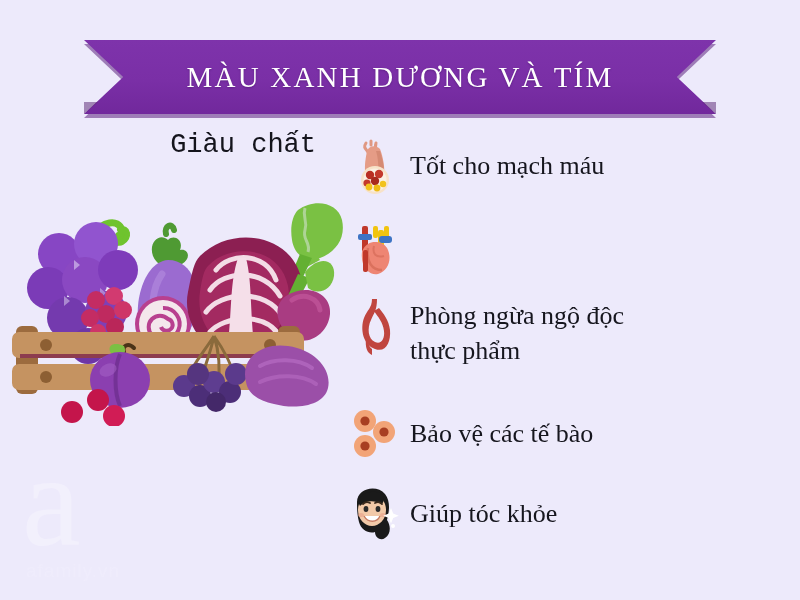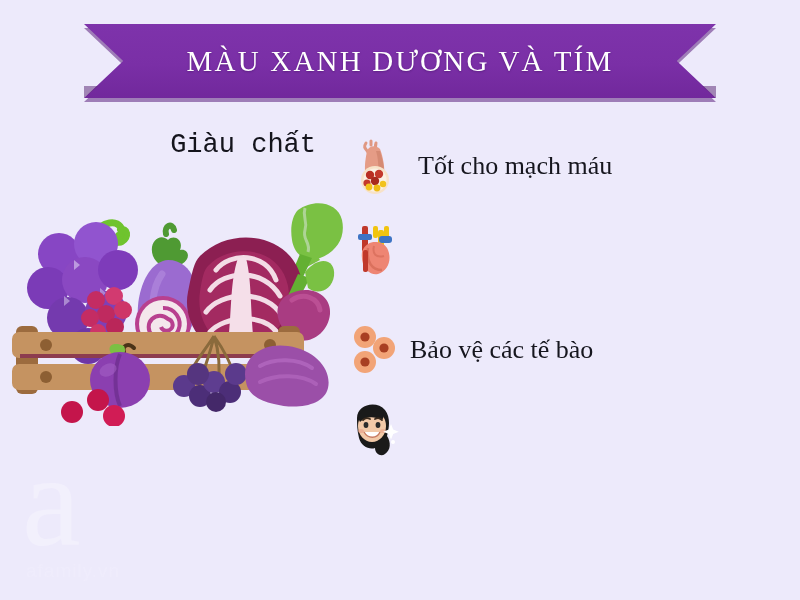--- a/index.html
+++ b/index.html
@@ -12,21 +12,21 @@
     overflow: hidden;
     background: #EDEAFB;
     font-family: "Liberation Serif", serif;
     position: relative;
   }
 
   
   .banner-wrap {
     position: absolute;
     left: 84px;
-    top: 24px;
+    top: 40px;
     width: 632px;
     height: 82px;
   }
   .banner-shadow {
     position: absolute;
     left: 0; top: 4px;
     width: 100%;
     height: 74px;
     background: #5E2380;
     clip-path: polygon(0% 0%, 6.2% 50%, 0% 100%, 100% 100%, 93.8% 50%, 100% 0%);
@@ -121,21 +121,21 @@
   .b-text {
     color: #16161E;
     font-size: 26px;
     line-height: 1.35;
     padding-top: 12px;
     padding-left: 4px;
   }
   .b-text .ln { display: block; }
 
   
-  .benefit.r1 { margin-top: 0px; gap: 8px; }
+  .benefit.r1 { margin-top: 0px; }
   .benefit.r2 { margin-top: 16px; }
   .benefit.r3 { margin-top: 12px; }
   .benefit.r4 { margin-top: 34px; }
   .benefit.r5 { margin-top: 12px; }
   .benefit.r3 .b-text { padding-top: 2px; }
   .benefit.r4 .b-text { padding-top: 14px; }
   .benefit.r5 .b-text { padding-top: 16px; }
 
   
   .watermark {
@@ -328,20 +328,33 @@
         <rect x="32" y="4" width="5" height="12" rx="2" fill="#F1C40F"></rect>
         <rect x="27" y="14" width="13" height="7" rx="3" fill="#3D74C4"></rect>
         <path d="M10 30 C8 48 20 54 26 52 C36 49 40 38 36 28 C33 20 22 18 16 22 C12 25 11 27 10 30 Z" fill="#EE8573"></path>
         <path d="M16 26 C14 40 20 48 30 48" stroke="#D66B58" stroke-width="2.4" fill="none" opacity=".8"></path>
         <path d="M22 24 C20 32 24 36 32 34" stroke="#D66B58" stroke-width="2" fill="none" opacity=".7"></path>
         <rect x="11" y="28" width="5" height="22" rx="2" fill="#C0392B"></rect>
       </svg>
     </div>
   </div>
 
+  <div class="benefit r3">
+    <div class="b-icon">
+      <svg width="46" height="68" viewBox="0 0 46 68">
+        <path d="M19 4 C19 14 14 16 12 24 C9 36 12 50 22 54 C32 58 38 48 37 36 C36 24 30 18 26 14" fill="none" stroke="#C0453F" stroke-width="0"></path>
+        <path d="M20 4 C20 13 15 15 12 23 C8 34 11 50 23 54 C34 58 39 47 38 35 C37 25 31 18 27 13 L22 16 C26 22 31 27 32 36 C33 44 29 50 23 47 C16 44 15 33 19 25 C22 18 25 15 25 4 Z" fill="#C0453F"></path>
+        <path d="M14 44 C13 52 15 58 20 60 L20 54 C17 52 16 48 16 44 Z" fill="#C0453F"></path>
+      </svg>
+    </div>
+    <div class="b-text">
+      <span class="ln">Phòng ngừa ngộ độc</span>
+      <span class="ln">thực phẩm</span>
+    </div>
+  </div>
 
   <div class="benefit r4">
     <div class="b-icon">
       <svg width="50" height="54" viewBox="0 0 50 54">
         <circle cx="15" cy="13" r="11" fill="#F2A477"></circle>
         <circle cx="15" cy="13" r="4.6" fill="#A83F22"></circle>
         <circle cx="34" cy="24" r="11" fill="#F2A477"></circle>
         <circle cx="34" cy="24" r="4.6" fill="#A83F22"></circle>
         <circle cx="15" cy="38" r="11" fill="#F2A477"></circle>
         <circle cx="15" cy="38" r="4.6" fill="#A83F22"></circle>
@@ -363,20 +376,23 @@
         <path d="M16 22 C18 20 21 20 23 21" stroke="#3A2A1D" stroke-width="1.8" fill="none" stroke-linecap="round"></path>
         <path d="M28 21 C30 20 33 20 35 22" stroke="#3A2A1D" stroke-width="1.8" fill="none" stroke-linecap="round"></path>
         <path d="M17 34 C21 41 30 41 33 34 Z" fill="#FFFFFF"></path>
         <path d="M17 34 C21 41 30 41 33 34" stroke="#C77B62" stroke-width="1.4" fill="none"></path>
         <ellipse cx="14" cy="33" rx="3" ry="2" fill="#E8A089" opacity=".6"></ellipse>
         <ellipse cx="36" cy="33" rx="3" ry="2" fill="#E8A089" opacity=".6"></ellipse>
         <path d="M44 26 l2.2 5.6 5.6 2.2 -5.6 2.2 -2.2 5.6 -2.2 -5.6 -5.6 -2.2 5.6 -2.2 Z" fill="#FFFFFF"></path>
         <circle cx="46" cy="44" r="2" fill="#FFFFFF"></circle>
       </svg>
     </div>
+    <div class="b-text">
+      <span class="ln">Giúp tóc khỏe</span>
+    </div>
   </div>
 
 </div>
 
 <div class="watermark">
   <div class="wm-a">a</div>
   <div class="wm-text">afamily.vn</div>
 </div>
 
 </body></html>

